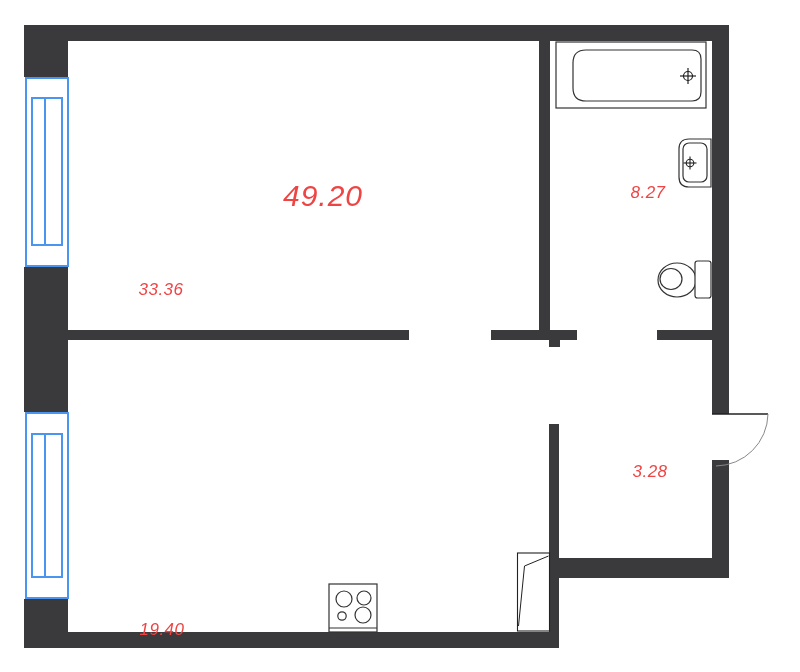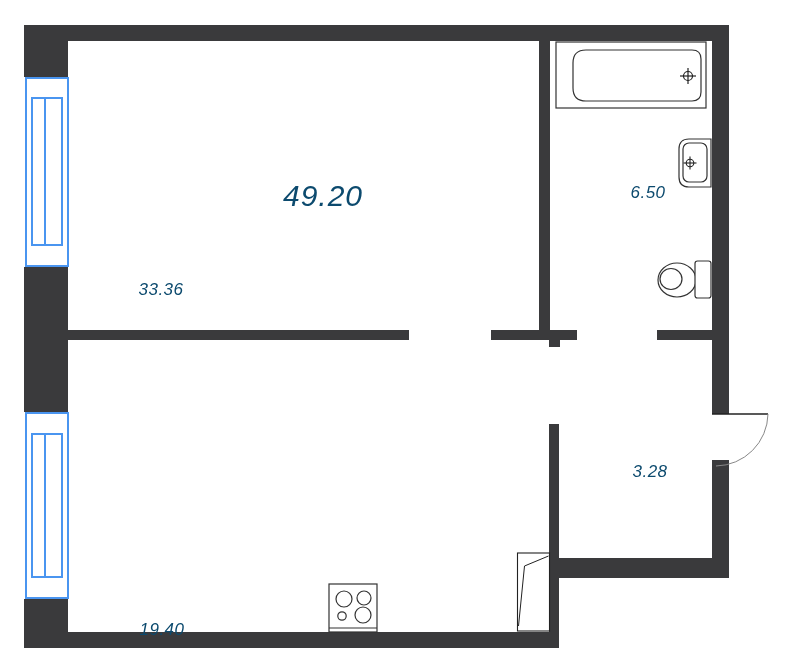--- a/index.html
+++ b/index.html
@@ -4,21 +4,21 @@
 <style>
   html,body{margin:0;padding:0;background:#ffffff;}
   .plan{position:relative;width:800px;height:672px;background:#ffffff;overflow:hidden;
         font-family:"Liberation Sans",sans-serif;}
   .wall{position:absolute;background:#3a3a3c;}
   .win-outer{position:absolute;border:2px solid #4a95f0;background:#ffffff;box-sizing:border-box;}
   .win-inner{position:absolute;border:2px solid #4a95f0;box-sizing:border-box;}
   .win-mullion{position:absolute;width:2px;background:#4a95f0;}
   .fixtures{position:absolute;left:0;top:0;}
   .room-label{position:absolute;transform:translate(-50%,-50%);font-style:italic;
-              color:#0c4a6e;white-space:nowrap;}
+              color:#ef4444;white-space:nowrap;}
   .label-total{font-size:30px;letter-spacing:1px;}
   .label-room{font-size:17px;letter-spacing:0.5px;}
 </style>
 </head>
 <body>
 
 <div class="plan">
 
   <div class="wall" style="left:24px;top:25px;width:705px;height:16px;"></div>
   <div class="wall" style="left:24px;top:25px;width:44px;height:52px;"></div>
@@ -87,16 +87,16 @@
     </g>
 
     <g>
       <rect x="517.5" y="553" width="32" height="78" fill="#ffffff" stroke="#222222" stroke-width="1.1"></rect>
       <path d="M 548.5 556 L 524.5 566 L 518.5 626" fill="none" stroke="#222222" stroke-width="1"></path>
     </g>
   </svg>
 
   <div class="room-label label-total" style="left:323px;top:196px;">49.20</div>
   <div class="room-label label-room" style="left:161px;top:290px;">33.36</div>
-  <div class="room-label label-room" style="left:648px;top:193px;">6.50</div>
+  <div class="room-label label-room" style="left:648px;top:193px;">8.27</div>
   <div class="room-label label-room" style="left:162px;top:594px;margin-top:36px;">19.40</div>
   <div class="room-label label-room" style="left:650px;top:472px;">3.28</div>
 </div>
 
 </body></html>

